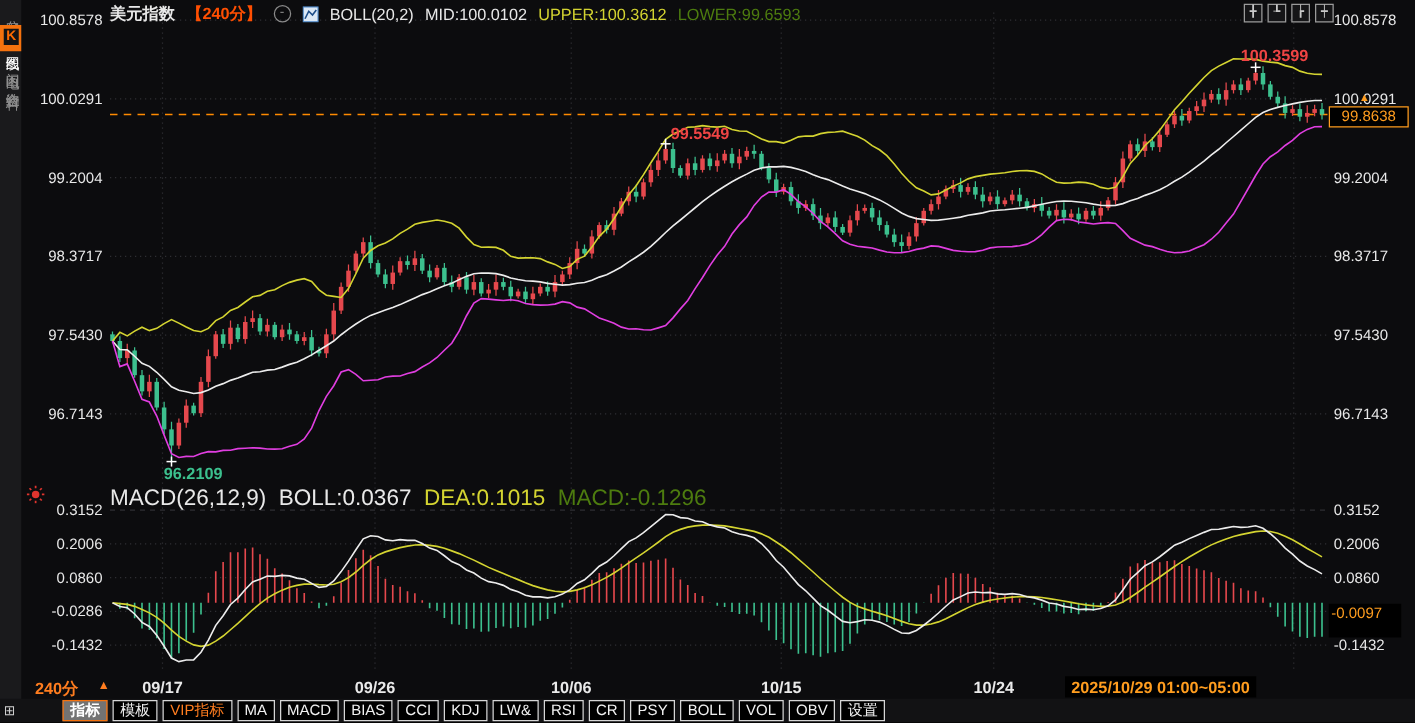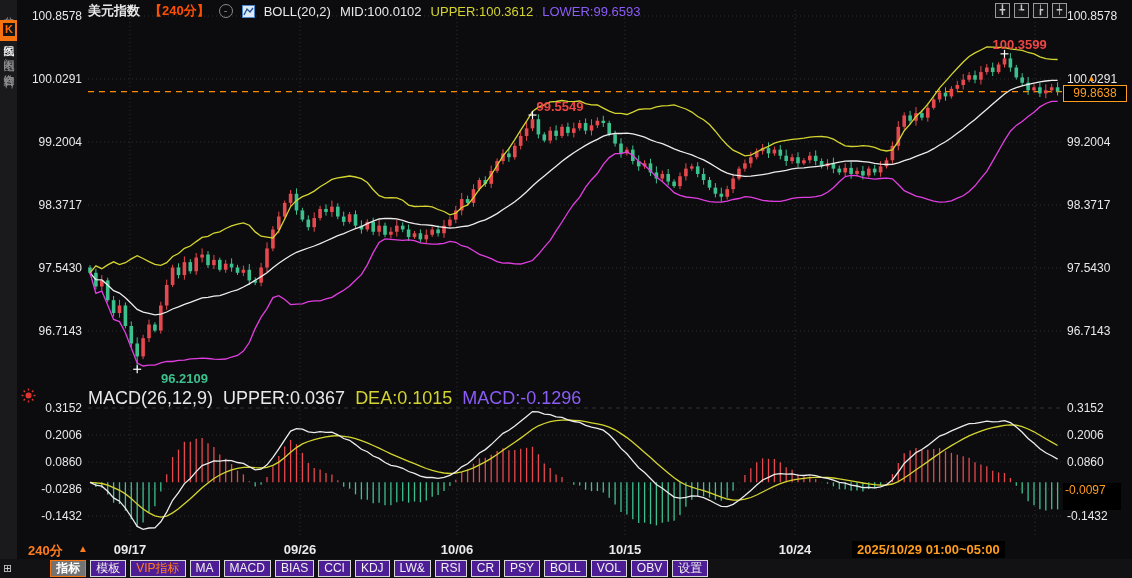--- a/index.html
+++ b/index.html
@@ -11,21 +11,21 @@
            display:flex;flex-direction:column;align-items:center;padding-top:5px;box-sizing:border-box;}
   .side-tab{writing-mode:vertical-rl;text-orientation:upright;font-size:11px;color:#8f8f8f;
             letter-spacing:1px;line-height:17px;padding:3px 0;margin-bottom:6px;cursor:pointer;user-select:none;}
   .side-tab.active{background:#f5720e;color:#fff;}
   .side-tab.active .kcell{background:#141416;color:#ff6a00;font-weight:700;}
   
   .hdr{position:absolute;left:88px;top:3px;height:16px;display:flex;gap:9px;align-items:center;
        font-size:13px;color:#e8e8e8;z-index:4;white-space:nowrap;}
   .hdr .b{font-weight:700;}
   .period{color:#ff4f02;font-weight:700;}
-  .yel{color:#d4d431;} .mag{color:#8b5cf6;}
+  .yel{color:#d4d431;} .mag{color:#4d7c0f;}
   .circ{display:inline-block;width:12px;height:12px;border:1px solid #8a8a8a;border-radius:50%;
         color:#8a8a8a;font-size:11px;line-height:10px;text-align:center;}
   .tool-icons{position:absolute;left:995px;top:3px;display:flex;gap:4px;z-index:4;}
   .tool-icons .ti{width:13px;height:13px;border:1px solid #9a9a9a;color:#c9c9c9;font-size:9px;
         line-height:12px;text-align:center;background:#151517;cursor:pointer;
         font-family:"DejaVu Sans Mono",monospace;}
   
   .yl{position:absolute;font-size:12px;color:#e9e9e9;z-index:3;}
   .yl.left{width:52px;text-align:right;}
   
@@ -48,21 +48,21 @@
   .xdate{position:absolute;width:56px;text-align:center;color:#eaeaea;font-weight:700;top:1px;}
   .xcur{position:absolute;left:852px;top:0;background:#000;color:#ff9d1f;font-weight:700;
         padding:1px 5px;white-space:nowrap;}
   .watermark{position:absolute;left:988px;top:530px;font-size:37px;font-weight:700;
         color:rgba(214,214,220,0.85);letter-spacing:1px;z-index:7;line-height:40px;}
   
   .toolbar{position:absolute;left:0;bottom:0;width:1132px;height:19px;background:#121214;z-index:6;
         display:flex;align-items:center;gap:4px;padding-left:3px;box-sizing:border-box;}
   .tb-lefticon{color:#cfcfcf;font-size:11px;margin-right:34px;}
   .tb{border:1px solid #d6d6d6;color:#f0f0f0;font-size:12px;padding:0 5px;height:15px;line-height:14px;
-        background:#4c1d95;cursor:pointer;white-space:nowrap;}
+        background:#000000;cursor:pointer;white-space:nowrap;}
   .tb.active{background:#737373;border-color:#f5720e;color:#fff;font-weight:700;}
   .tb.vip{color:#ff7d1f;}
 </style>
 </head>
 <body>
 
 <div class="app">
 
   <svg id="chart" width="1132" height="578" viewBox="0 0 1132 578">
     <defs>
@@ -643,21 +643,21 @@
           <line x1="12.5" y1="7.5" x2="14.5" y2="7.5"></line>
         <line x1="2.6" y1="2.6" x2="4.0" y2="4.0"></line>
           <line x1="11.0" y1="11.0" x2="12.4" y2="12.4"></line>
         <line x1="12.4" y1="2.6" x2="11.0" y2="4.0"></line>
           <line x1="4.0" y1="11.0" x2="2.6" y2="12.4"></line>
       </g>
     </svg>
   </span>
   <div class="macd-hdr">
     <span>MACD(26,12,9)</span>
-    <span>UPPER:0.0367</span>
+    <span>BOLL:0.0367</span>
     <span class="yel">DEA:0.1015</span>
     <span class="mag">MACD:-0.1296</span>
   </div>
 
   <span class="ptag-arrow">▲</span>
   <div class="ptag">99.8638</div>
   <div class="mtag">-0.0097</div>
 
   <div class="xrow" id="xrow">
     <span class="xperiod">240分</span>
@@ -686,21 +686,21 @@
       <span class="tb">CR</span>
       <span class="tb">PSY</span>
       <span class="tb">BOLL</span>
       <span class="tb">VOL</span>
       <span class="tb">OBV</span>
       <span class="tb">设置</span>
     </div>
 
 <div class="ann red" style="left: 992.5px; top: 36.8517px;">100.3599</div>
     <div class="ann red" style="left: 536.5px; top: 99.05px;">99.5549</div>
-    <div class="ann grn" style="left: 161px; top: 371.27px;">96.2109</div>
+    <div class="ann grn" style="left: 131px; top: 371.27px;">96.2109</div>
     <div class="yl left" style="left: 30px; top: 9px;">100.8578</div>
     <div class="yl" style="left: 1067px; top: 9px;">100.8578</div>
     <div class="yl left" style="left: 30px; top: 72px;">100.0291</div>
     <div class="yl" style="left: 1067px; top: 72px;">100.0291</div>
     <div class="yl left" style="left: 30px; top: 135px;">99.2004</div>
     <div class="yl" style="left: 1067px; top: 135px;">99.2004</div>
     <div class="yl left" style="left: 30px; top: 198px;">98.3717</div>
     <div class="yl" style="left: 1067px; top: 198px;">98.3717</div>
     <div class="yl left" style="left: 30px; top: 261px;">97.5430</div>
     <div class="yl" style="left: 1067px; top: 261px;">97.5430</div>

